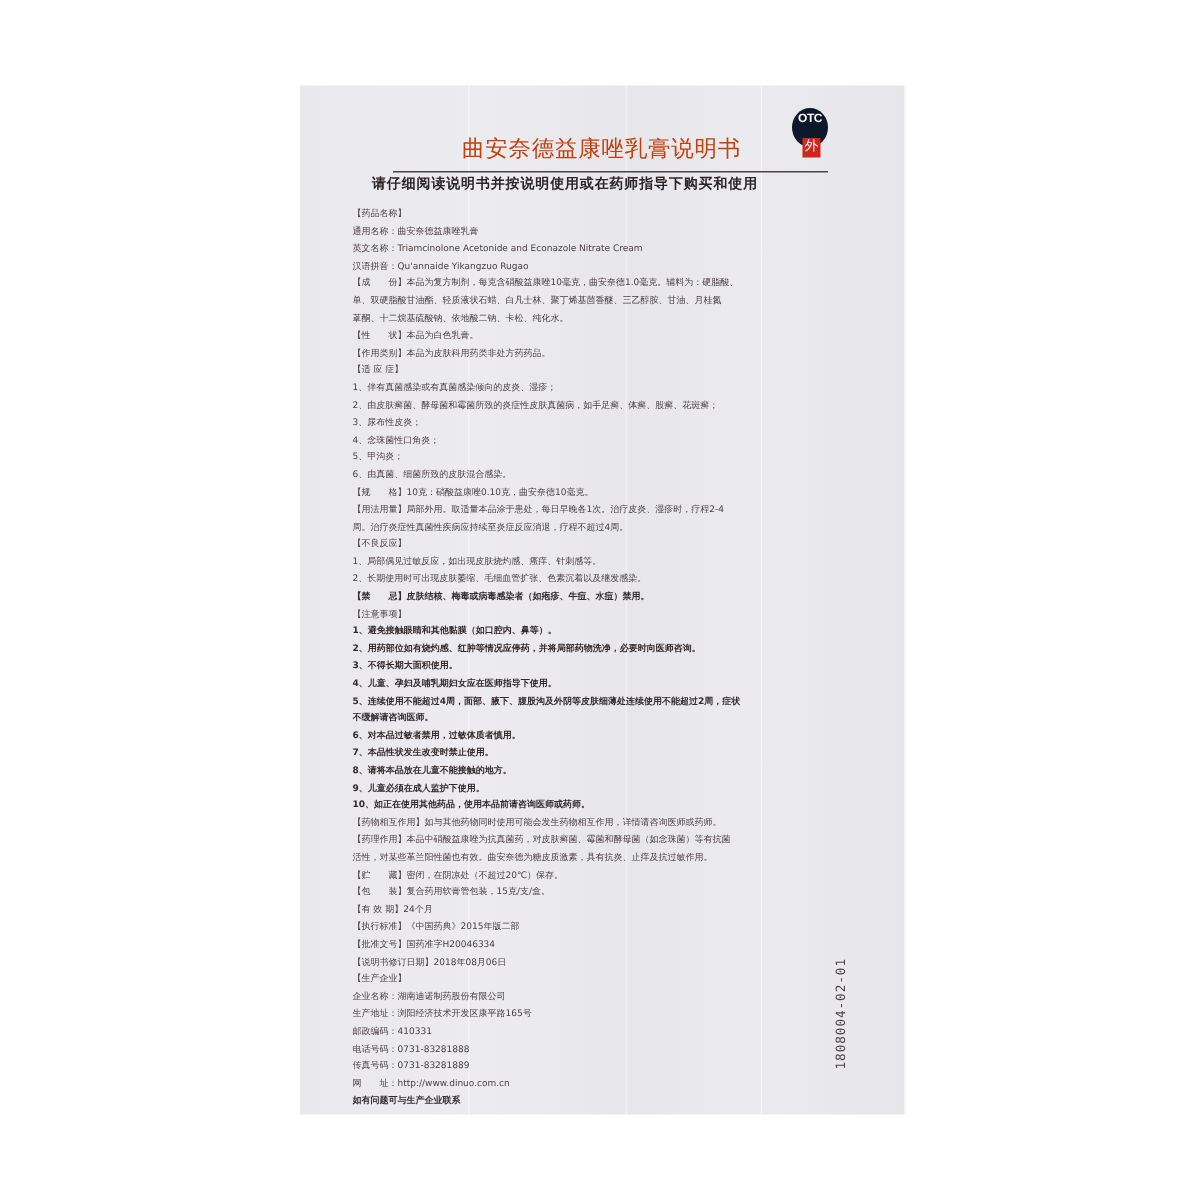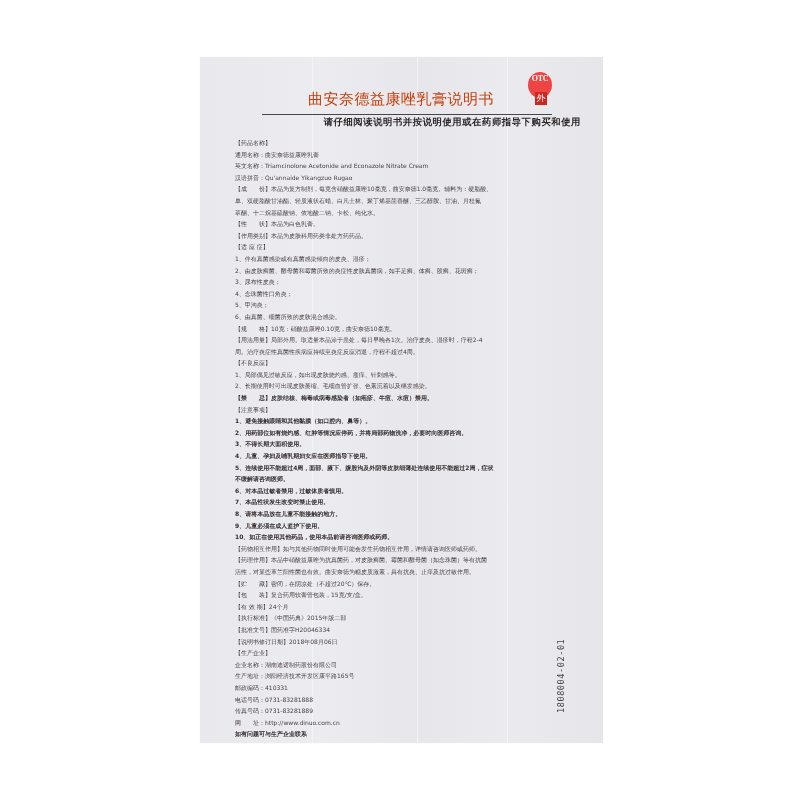--- a/index.html
+++ b/index.html
@@ -4,28 +4,28 @@
   <style>
     html, body { margin:0; padding:0; }
     body { width:800px; height:800px; background:#ffffff; position:relative; overflow:hidden;
            font-family:"DejaVu Sans", sans-serif; }
     .paper { position:absolute; left:200px; top:57px; width:403px; height:686px;
              background:linear-gradient(90deg,#e9e8ec 0%,#ecebef 30%,#e7e6ea 55%,#ebeaee 75%,#e6e5e9 100%);
              box-shadow:0 0 1px rgba(0,0,0,0.08); }
     .fold { position:absolute; top:0; bottom:0; width:1px; background:rgba(255,255,255,0.45); }
     .fold.f1 { left:112px; } .fold.f2 { left:217px; } .fold.f3 { left:307px; }
     .otc { position:absolute; left:528px; top:72px; width:24px; height:26px; border-radius:50%;
-           background:#ef4444; color:#fff; font-family:Liberation Serif, serif; font-size:8px; font-weight:bold;
+           background:#0f172a; color:#fff; font-family:Liberation Sans, sans-serif; font-size:8px; font-weight:bold;
            line-height:14px; text-align:center; letter-spacing:-0.3px; }
     .wai { position:absolute; left:535px; top:92px; width:12px; height:13px; background:#d0261e; color:#fff;
            font-size:9px; line-height:13px; text-align:center; }
     .title { position:absolute; left:270px; top:90px; width:262px; text-align:center; font-size:15px;
              color:#c2410c; letter-spacing:0.5px; }
     .rule { position:absolute; left:262px; top:114px; width:290px; height:1px; background:#4a4548; }
-    .subtitle { position:absolute; left:263px; top:116px; width:318px; text-align:right; font-size:9.3px;
+    .subtitle { position:absolute; left:248px; top:116px; width:318px; text-align:left; font-size:9.3px;
                 font-weight:bold; color:#2b2526; letter-spacing:0.6px; white-space:nowrap; }
     .body { position:absolute; left:235px; top:137px; width:322px; font-size:6px; line-height:11.6px;
             color:#463f41; }
     .body .ln { white-space:nowrap; overflow:hidden; height:11.6px; }
     .body .ln.b { font-weight:bold; color:#332c2e; }
     .code { position:absolute; left:518px; top:665px; width:86px; font-size:8.5px; color:#4a4447;
             transform:rotate(-90deg); transform-origin:center; letter-spacing:0.6px; font-family:"DejaVu Sans Mono", monospace; }
   </style>
 </head>
 <body>

